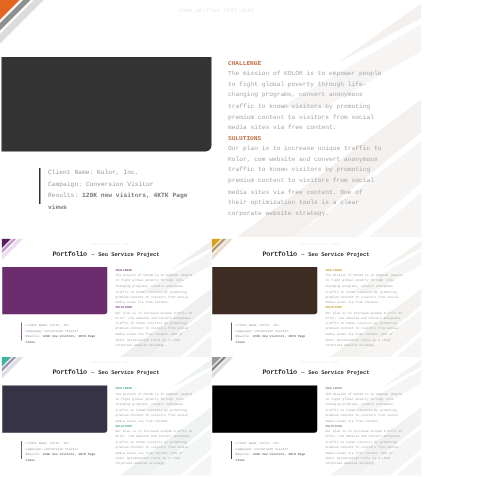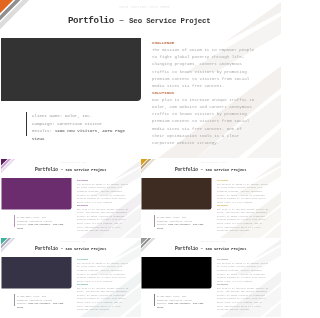--- a/index.html
+++ b/index.html
@@ -61,293 +61,288 @@
         <path d="M281 94 L281 122 L238 158 L196 158 Z"></path>
         <path d="M281 128 L281 158 L246 158 Z"></path>
       </g>
     </svg>
     <svg class="corner" width="44" height="44" viewBox="0 0 44 44">
       <path d="M0 0 L13.2 0 L0 13.2 Z" fill="#e2661f"></path>
       <path d="M15.4 0 L20.4 0 L0 20.4 L0 15.4 Z" fill="#8f8f8f"></path>
       <path d="M22.6 0 L29.2 0 L0 29.2 L0 22.6 Z" fill="#dcdcdc"></path>
     </svg>
     <div class="eyebrow">YOUR SECTION TEXT HERE</div>
+    <div class="hero" style="background:#333333"></div>
+    <div class="info">
+      <div class="infobar" style="background:#333333"></div>
+      <div class="infotxt">
+        <div class="ln">Client Name: Kolor, Inc.</div>
+        <div class="ln">Campaign: Conversion Visitor</div>
+        <div class="ln">Results: <b>120K new visitors, 4KTK Page</b></div>
+        <div class="ln"><b>views</b></div>
+      </div>
+    </div>
+    <div class="body">
+
+        <div class="h" style="color:#c4764b">CHALLENGE</div>
+        <div class="p">
+            <div class="ln">The mission of KOLOR is to empower people</div>
+            <div class="ln">to fight global poverty through life-</div>
+            <div class="ln">changing programs, convert anonymous</div>
+            <div class="ln">traffic to known visitors by promoting</div>
+            <div class="ln">premium content to visitors from social</div>
+            <div class="ln">media sites via free content.</div>
+          </div>
+        <div class="h" style="color:#c4764b">SOLUTIONS</div>
+        <div class="p">
+            <div class="ln">Our plan is to increase unique traffic to</div>
+            <div class="ln">Kolor, com website and convert anonymous</div>
+            <div class="ln">traffic to known visitors by promoting</div>
+            <div class="ln">premium content to visitors from social</div>
+            <div class="ln">media sites via free content. One of</div>
+            <div class="ln">their optimization tools is a clear</div>
+            <div class="ln">corporate website strategy.</div>
+          </div>
+    </div>
+  </div>
+    </div>
+    <div class="card" style="left: 0.6px; top: 159px; width: 140px; height: 79px;">
+      <div style="position: absolute; left: 0px; top: 0px; width: 281px; height: 158px; transform: scale(0.5); transform-origin: 0px 0px;">
+    <svg class="bgstripes" viewBox="0 0 281 158">
+      <g fill="#5c1d60" opacity="0.055">
+        <path d="M281 2 L281 12 L225 42 Z"></path>
+        <path d="M281 66 L281 88 L196 158 L158 158 Z"></path>
+      </g>
+      <g fill="#5c1d60" opacity="0.03">
+        <path d="M281 16 L281 34 L216 72 L186 72 Z"></path>
+        <path d="M281 94 L281 122 L238 158 L196 158 Z"></path>
+        <path d="M281 128 L281 158 L246 158 Z"></path>
+      </g>
+      <g fill="#ececec" opacity="0.55">
+        <path d="M281 2 L281 12 L225 42 Z"></path>
+        <path d="M281 66 L281 88 L196 158 L158 158 Z"></path>
+      </g>
+      <g fill="#f0f0f0" opacity="0.5">
+        <path d="M281 16 L281 34 L216 72 L186 72 Z"></path>
+        <path d="M281 94 L281 122 L238 158 L196 158 Z"></path>
+        <path d="M281 128 L281 158 L246 158 Z"></path>
+      </g>
+    </svg>
+    <svg class="corner" width="44" height="44" viewBox="0 0 44 44">
+      <path d="M0 0 L13.2 0 L0 13.2 Z" fill="#5c1d60"></path>
+      <path d="M15.4 0 L20.4 0 L0 20.4 L0 15.4 Z" fill="#c49ac9"></path>
+      <path d="M22.6 0 L29.2 0 L0 29.2 L0 22.6 Z" fill="#eddcef"></path>
+    </svg>
+    <div class="eyebrow">YOUR SECTION TEXT HERE</div>
     <div class="title">
       <span class="t1">Portfolio</span>
       <span class="dash">–</span>
       <span class="t2">Seo Service Project</span>
     </div>
-    <div class="hero" style="background:#333333"></div>
-    <div class="info">
-      <div class="infobar" style="background:#333333"></div>
-      <div class="infotxt">
-        <div class="ln">Client Name: Kolor, Inc.</div>
-        <div class="ln">Campaign: Conversion Visitor</div>
-        <div class="ln">Results: <b>120K new visitors, 4KTK Page</b></div>
-        <div class="ln"><b>views</b></div>
-      </div>
-    </div>
-    <div class="body">
-
-        <div class="h" style="color:#c4764b">CHALLENGE</div>
-        <div class="p">
-            <div class="ln">The mission of KOLOR is to empower people</div>
-            <div class="ln">to fight global poverty through life-</div>
-            <div class="ln">changing programs, convert anonymous</div>
-            <div class="ln">traffic to known visitors by promoting</div>
-            <div class="ln">premium content to visitors from social</div>
-            <div class="ln">media sites via free content.</div>
-          </div>
-        <div class="h" style="color:#c4764b">SOLUTIONS</div>
-        <div class="p">
-            <div class="ln">Our plan is to increase unique traffic to</div>
-            <div class="ln">Kolor, com website and convert anonymous</div>
-            <div class="ln">traffic to known visitors by promoting</div>
-            <div class="ln">premium content to visitors from social</div>
-            <div class="ln">media sites via free content. One of</div>
-            <div class="ln">their optimization tools is a clear</div>
-            <div class="ln">corporate website strategy.</div>
-          </div>
-    </div>
-  </div>
-    </div>
-    <div class="card" style="left: 0.6px; top: 159px; width: 140px; height: 79px;">
+    <div class="hero" style="background:#6b2d6d"></div>
+    <div class="info">
+      <div class="infobar" style="background:#6b2d6d"></div>
+      <div class="infotxt">
+        <div class="ln">Client Name: Kolor, Inc.</div>
+        <div class="ln">Campaign: Conversion Visitor</div>
+        <div class="ln">Results: <b>120K new visitors, 4KTK Page</b></div>
+        <div class="ln"><b>views</b></div>
+      </div>
+    </div>
+    <div class="body">
+
+        <div class="h" style="color:#8c4f92">CHALLENGE</div>
+        <div class="p">
+            <div class="ln">The mission of KOLOR is to empower people</div>
+            <div class="ln">to fight global poverty through life-</div>
+            <div class="ln">changing programs, convert anonymous</div>
+            <div class="ln">traffic to known visitors by promoting</div>
+            <div class="ln">premium content to visitors from social</div>
+            <div class="ln">media sites via free content.</div>
+          </div>
+        <div class="h" style="color:#8c4f92">SOLUTIONS</div>
+        <div class="p">
+            <div class="ln">Our plan is to increase unique traffic to</div>
+            <div class="ln">Kolor, com website and convert anonymous</div>
+            <div class="ln">traffic to known visitors by promoting</div>
+            <div class="ln">premium content to visitors from social</div>
+            <div class="ln">media sites via free content. One of</div>
+            <div class="ln">their optimization tools is a clear</div>
+            <div class="ln">corporate website strategy.</div>
+          </div>
+    </div>
+  </div>
+    </div>
+    <div class="card" style="left: 140.6px; top: 159px; width: 140px; height: 79px;">
       <div style="position: absolute; left: 0px; top: 0px; width: 281px; height: 158px; transform: scale(0.5); transform-origin: 0px 0px;">
     <svg class="bgstripes" viewBox="0 0 281 158">
-      <g fill="#5c1d60" opacity="0.055">
-        <path d="M281 2 L281 12 L225 42 Z"></path>
-        <path d="M281 66 L281 88 L196 158 L158 158 Z"></path>
-      </g>
-      <g fill="#5c1d60" opacity="0.03">
-        <path d="M281 16 L281 34 L216 72 L186 72 Z"></path>
-        <path d="M281 94 L281 122 L238 158 L196 158 Z"></path>
-        <path d="M281 128 L281 158 L246 158 Z"></path>
-      </g>
-      <g fill="#ececec" opacity="0.55">
-        <path d="M281 2 L281 12 L225 42 Z"></path>
-        <path d="M281 66 L281 88 L196 158 L158 158 Z"></path>
-      </g>
-      <g fill="#f0f0f0" opacity="0.5">
-        <path d="M281 16 L281 34 L216 72 L186 72 Z"></path>
-        <path d="M281 94 L281 122 L238 158 L196 158 Z"></path>
-        <path d="M281 128 L281 158 L246 158 Z"></path>
-      </g>
-    </svg>
-    <svg class="corner" width="44" height="44" viewBox="0 0 44 44">
-      <path d="M0 0 L13.2 0 L0 13.2 Z" fill="#5c1d60"></path>
-      <path d="M15.4 0 L20.4 0 L0 20.4 L0 15.4 Z" fill="#c49ac9"></path>
-      <path d="M22.6 0 L29.2 0 L0 29.2 L0 22.6 Z" fill="#eddcef"></path>
+      <g fill="#d9a017" opacity="0.055">
+        <path d="M281 2 L281 12 L225 42 Z"></path>
+        <path d="M281 66 L281 88 L196 158 L158 158 Z"></path>
+      </g>
+      <g fill="#d9a017" opacity="0.03">
+        <path d="M281 16 L281 34 L216 72 L186 72 Z"></path>
+        <path d="M281 94 L281 122 L238 158 L196 158 Z"></path>
+        <path d="M281 128 L281 158 L246 158 Z"></path>
+      </g>
+      <g fill="#ececec" opacity="0.55">
+        <path d="M281 2 L281 12 L225 42 Z"></path>
+        <path d="M281 66 L281 88 L196 158 L158 158 Z"></path>
+      </g>
+      <g fill="#f0f0f0" opacity="0.5">
+        <path d="M281 16 L281 34 L216 72 L186 72 Z"></path>
+        <path d="M281 94 L281 122 L238 158 L196 158 Z"></path>
+        <path d="M281 128 L281 158 L246 158 Z"></path>
+      </g>
+    </svg>
+    <svg class="corner" width="44" height="44" viewBox="0 0 44 44">
+      <path d="M0 0 L13.2 0 L0 13.2 Z" fill="#d9a017"></path>
+      <path d="M15.4 0 L20.4 0 L0 20.4 L0 15.4 Z" fill="#b59a6a"></path>
+      <path d="M22.6 0 L29.2 0 L0 29.2 L0 22.6 Z" fill="#e8dfd2"></path>
     </svg>
     <div class="eyebrow">YOUR SECTION TEXT HERE</div>
     <div class="title">
       <span class="t1">Portfolio</span>
       <span class="dash">–</span>
       <span class="t2">Seo Service Project</span>
     </div>
-    <div class="hero" style="background:#6b2d6d"></div>
-    <div class="info">
-      <div class="infobar" style="background:#6b2d6d"></div>
-      <div class="infotxt">
-        <div class="ln">Client Name: Kolor, Inc.</div>
-        <div class="ln">Campaign: Conversion Visitor</div>
-        <div class="ln">Results: <b>120K new visitors, 4KTK Page</b></div>
-        <div class="ln"><b>views</b></div>
-      </div>
-    </div>
-    <div class="body">
-
-        <div class="h" style="color:#8c4f92">CHALLENGE</div>
-        <div class="p">
-            <div class="ln">The mission of KOLOR is to empower people</div>
-            <div class="ln">to fight global poverty through life-</div>
-            <div class="ln">changing programs, convert anonymous</div>
-            <div class="ln">traffic to known visitors by promoting</div>
-            <div class="ln">premium content to visitors from social</div>
-            <div class="ln">media sites via free content.</div>
-          </div>
-        <div class="h" style="color:#8c4f92">SOLUTIONS</div>
-        <div class="p">
-            <div class="ln">Our plan is to increase unique traffic to</div>
-            <div class="ln">Kolor, com website and convert anonymous</div>
-            <div class="ln">traffic to known visitors by promoting</div>
-            <div class="ln">premium content to visitors from social</div>
-            <div class="ln">media sites via free content. One of</div>
-            <div class="ln">their optimization tools is a clear</div>
-            <div class="ln">corporate website strategy.</div>
-          </div>
-    </div>
-  </div>
-    </div>
-    <div class="card" style="left: 140.6px; top: 159px; width: 140px; height: 79px;">
+    <div class="hero" style="background:#3e2b22"></div>
+    <div class="info">
+      <div class="infobar" style="background:#3e2b22"></div>
+      <div class="infotxt">
+        <div class="ln">Client Name: Kolor, Inc.</div>
+        <div class="ln">Campaign: Conversion Visitor</div>
+        <div class="ln">Results: <b>120K new visitors, 4KTK Page</b></div>
+        <div class="ln"><b>views</b></div>
+      </div>
+    </div>
+    <div class="body">
+
+        <div class="h" style="color:#c9a63a">CHALLENGE</div>
+        <div class="p">
+            <div class="ln">The mission of KOLOR is to empower people</div>
+            <div class="ln">to fight global poverty through life-</div>
+            <div class="ln">changing programs, convert anonymous</div>
+            <div class="ln">traffic to known visitors by promoting</div>
+            <div class="ln">premium content to visitors from social</div>
+            <div class="ln">media sites via free content.</div>
+          </div>
+        <div class="h" style="color:#c9a63a">SOLUTIONS</div>
+        <div class="p">
+            <div class="ln">Our plan is to increase unique traffic to</div>
+            <div class="ln">Kolor, com website and convert anonymous</div>
+            <div class="ln">traffic to known visitors by promoting</div>
+            <div class="ln">premium content to visitors from social</div>
+            <div class="ln">media sites via free content. One of</div>
+            <div class="ln">their optimization tools is a clear</div>
+            <div class="ln">corporate website strategy.</div>
+          </div>
+    </div>
+  </div>
+    </div>
+    <div class="card" style="left: 0.6px; top: 238px; width: 140px; height: 80px;">
       <div style="position: absolute; left: 0px; top: 0px; width: 281px; height: 158px; transform: scale(0.5); transform-origin: 0px 0px;">
     <svg class="bgstripes" viewBox="0 0 281 158">
-      <g fill="#d9a017" opacity="0.055">
-        <path d="M281 2 L281 12 L225 42 Z"></path>
-        <path d="M281 66 L281 88 L196 158 L158 158 Z"></path>
-      </g>
-      <g fill="#d9a017" opacity="0.03">
-        <path d="M281 16 L281 34 L216 72 L186 72 Z"></path>
-        <path d="M281 94 L281 122 L238 158 L196 158 Z"></path>
-        <path d="M281 128 L281 158 L246 158 Z"></path>
-      </g>
-      <g fill="#ececec" opacity="0.55">
-        <path d="M281 2 L281 12 L225 42 Z"></path>
-        <path d="M281 66 L281 88 L196 158 L158 158 Z"></path>
-      </g>
-      <g fill="#f0f0f0" opacity="0.5">
-        <path d="M281 16 L281 34 L216 72 L186 72 Z"></path>
-        <path d="M281 94 L281 122 L238 158 L196 158 Z"></path>
-        <path d="M281 128 L281 158 L246 158 Z"></path>
-      </g>
-    </svg>
-    <svg class="corner" width="44" height="44" viewBox="0 0 44 44">
-      <path d="M0 0 L13.2 0 L0 13.2 Z" fill="#d9a017"></path>
-      <path d="M15.4 0 L20.4 0 L0 20.4 L0 15.4 Z" fill="#b59a6a"></path>
-      <path d="M22.6 0 L29.2 0 L0 29.2 L0 22.6 Z" fill="#e8dfd2"></path>
+      <g fill="#3db39e" opacity="0.055">
+        <path d="M281 2 L281 12 L225 42 Z"></path>
+        <path d="M281 66 L281 88 L196 158 L158 158 Z"></path>
+      </g>
+      <g fill="#3db39e" opacity="0.03">
+        <path d="M281 16 L281 34 L216 72 L186 72 Z"></path>
+        <path d="M281 94 L281 122 L238 158 L196 158 Z"></path>
+        <path d="M281 128 L281 158 L246 158 Z"></path>
+      </g>
+      <g fill="#ececec" opacity="0.55">
+        <path d="M281 2 L281 12 L225 42 Z"></path>
+        <path d="M281 66 L281 88 L196 158 L158 158 Z"></path>
+      </g>
+      <g fill="#f0f0f0" opacity="0.5">
+        <path d="M281 16 L281 34 L216 72 L186 72 Z"></path>
+        <path d="M281 94 L281 122 L238 158 L196 158 Z"></path>
+        <path d="M281 128 L281 158 L246 158 Z"></path>
+      </g>
+    </svg>
+    <svg class="corner" width="44" height="44" viewBox="0 0 44 44">
+      <path d="M0 0 L13.2 0 L0 13.2 Z" fill="#3db39e"></path>
+      <path d="M15.4 0 L20.4 0 L0 20.4 L0 15.4 Z" fill="#9d9bb0"></path>
+      <path d="M22.6 0 L29.2 0 L0 29.2 L0 22.6 Z" fill="#dedce6"></path>
     </svg>
     <div class="eyebrow">YOUR SECTION TEXT HERE</div>
     <div class="title">
       <span class="t1">Portfolio</span>
       <span class="dash">–</span>
       <span class="t2">Seo Service Project</span>
     </div>
-    <div class="hero" style="background:#3e2b22"></div>
-    <div class="info">
-      <div class="infobar" style="background:#3e2b22"></div>
-      <div class="infotxt">
-        <div class="ln">Client Name: Kolor, Inc.</div>
-        <div class="ln">Campaign: Conversion Visitor</div>
-        <div class="ln">Results: <b>120K new visitors, 4KTK Page</b></div>
-        <div class="ln"><b>views</b></div>
-      </div>
-    </div>
-    <div class="body">
-
-        <div class="h" style="color:#c9a63a">CHALLENGE</div>
-        <div class="p">
-            <div class="ln">The mission of KOLOR is to empower people</div>
-            <div class="ln">to fight global poverty through life-</div>
-            <div class="ln">changing programs, convert anonymous</div>
-            <div class="ln">traffic to known visitors by promoting</div>
-            <div class="ln">premium content to visitors from social</div>
-            <div class="ln">media sites via free content.</div>
-          </div>
-        <div class="h" style="color:#c9a63a">SOLUTIONS</div>
-        <div class="p">
-            <div class="ln">Our plan is to increase unique traffic to</div>
-            <div class="ln">Kolor, com website and convert anonymous</div>
-            <div class="ln">traffic to known visitors by promoting</div>
-            <div class="ln">premium content to visitors from social</div>
-            <div class="ln">media sites via free content. One of</div>
-            <div class="ln">their optimization tools is a clear</div>
-            <div class="ln">corporate website strategy.</div>
-          </div>
-    </div>
-  </div>
-    </div>
-    <div class="card" style="left: 0.6px; top: 238px; width: 140px; height: 80px;">
+    <div class="hero" style="background:#353345"></div>
+    <div class="info">
+      <div class="infobar" style="background:#353345"></div>
+      <div class="infotxt">
+        <div class="ln">Client Name: Kolor, Inc.</div>
+        <div class="ln">Campaign: Conversion Visitor</div>
+        <div class="ln">Results: <b>120K new visitors, 4KTK Page</b></div>
+        <div class="ln"><b>views</b></div>
+      </div>
+    </div>
+    <div class="body">
+
+        <div class="h" style="color:#58a99c">CHALLENGE</div>
+        <div class="p">
+            <div class="ln">The mission of KOLOR is to empower people</div>
+            <div class="ln">to fight global poverty through life-</div>
+            <div class="ln">changing programs, convert anonymous</div>
+            <div class="ln">traffic to known visitors by promoting</div>
+            <div class="ln">premium content to visitors from social</div>
+            <div class="ln">media sites via free content.</div>
+          </div>
+        <div class="h" style="color:#58a99c">SOLUTIONS</div>
+        <div class="p">
+            <div class="ln">Our plan is to increase unique traffic to</div>
+            <div class="ln">Kolor, com website and convert anonymous</div>
+            <div class="ln">traffic to known visitors by promoting</div>
+            <div class="ln">premium content to visitors from social</div>
+            <div class="ln">media sites via free content. One of</div>
+            <div class="ln">their optimization tools is a clear</div>
+            <div class="ln">corporate website strategy.</div>
+          </div>
+    </div>
+  </div>
+    </div>
+    <div class="card" style="left: 140.6px; top: 238px; width: 140px; height: 80px;">
       <div style="position: absolute; left: 0px; top: 0px; width: 281px; height: 158px; transform: scale(0.5); transform-origin: 0px 0px;">
     <svg class="bgstripes" viewBox="0 0 281 158">
-      <g fill="#3db39e" opacity="0.055">
-        <path d="M281 2 L281 12 L225 42 Z"></path>
-        <path d="M281 66 L281 88 L196 158 L158 158 Z"></path>
-      </g>
-      <g fill="#3db39e" opacity="0.03">
-        <path d="M281 16 L281 34 L216 72 L186 72 Z"></path>
-        <path d="M281 94 L281 122 L238 158 L196 158 Z"></path>
-        <path d="M281 128 L281 158 L246 158 Z"></path>
-      </g>
-      <g fill="#ececec" opacity="0.55">
-        <path d="M281 2 L281 12 L225 42 Z"></path>
-        <path d="M281 66 L281 88 L196 158 L158 158 Z"></path>
-      </g>
-      <g fill="#f0f0f0" opacity="0.5">
-        <path d="M281 16 L281 34 L216 72 L186 72 Z"></path>
-        <path d="M281 94 L281 122 L238 158 L196 158 Z"></path>
-        <path d="M281 128 L281 158 L246 158 Z"></path>
-      </g>
-    </svg>
-    <svg class="corner" width="44" height="44" viewBox="0 0 44 44">
-      <path d="M0 0 L13.2 0 L0 13.2 Z" fill="#3db39e"></path>
-      <path d="M15.4 0 L20.4 0 L0 20.4 L0 15.4 Z" fill="#9d9bb0"></path>
-      <path d="M22.6 0 L29.2 0 L0 29.2 L0 22.6 Z" fill="#dedce6"></path>
+      <g fill="#9a9a9a" opacity="0.055">
+        <path d="M281 2 L281 12 L225 42 Z"></path>
+        <path d="M281 66 L281 88 L196 158 L158 158 Z"></path>
+      </g>
+      <g fill="#9a9a9a" opacity="0.03">
+        <path d="M281 16 L281 34 L216 72 L186 72 Z"></path>
+        <path d="M281 94 L281 122 L238 158 L196 158 Z"></path>
+        <path d="M281 128 L281 158 L246 158 Z"></path>
+      </g>
+      <g fill="#ececec" opacity="0.55">
+        <path d="M281 2 L281 12 L225 42 Z"></path>
+        <path d="M281 66 L281 88 L196 158 L158 158 Z"></path>
+      </g>
+      <g fill="#f0f0f0" opacity="0.5">
+        <path d="M281 16 L281 34 L216 72 L186 72 Z"></path>
+        <path d="M281 94 L281 122 L238 158 L196 158 Z"></path>
+        <path d="M281 128 L281 158 L246 158 Z"></path>
+      </g>
+    </svg>
+    <svg class="corner" width="44" height="44" viewBox="0 0 44 44">
+      <path d="M0 0 L13.2 0 L0 13.2 Z" fill="#9a9a9a"></path>
+      <path d="M15.4 0 L20.4 0 L0 20.4 L0 15.4 Z" fill="#8a8a8a"></path>
+      <path d="M22.6 0 L29.2 0 L0 29.2 L0 22.6 Z" fill="#dcdcdc"></path>
     </svg>
     <div class="eyebrow">YOUR SECTION TEXT HERE</div>
     <div class="title">
       <span class="t1">Portfolio</span>
       <span class="dash">–</span>
       <span class="t2">Seo Service Project</span>
     </div>
-    <div class="hero" style="background:#353345"></div>
-    <div class="info">
-      <div class="infobar" style="background:#353345"></div>
-      <div class="infotxt">
-        <div class="ln">Client Name: Kolor, Inc.</div>
-        <div class="ln">Campaign: Conversion Visitor</div>
-        <div class="ln">Results: <b>120K new visitors, 4KTK Page</b></div>
-        <div class="ln"><b>views</b></div>
-      </div>
-    </div>
-    <div class="body">
-
-        <div class="h" style="color:#58a99c">CHALLENGE</div>
-        <div class="p">
-            <div class="ln">The mission of KOLOR is to empower people</div>
-            <div class="ln">to fight global poverty through life-</div>
-            <div class="ln">changing programs, convert anonymous</div>
-            <div class="ln">traffic to known visitors by promoting</div>
-            <div class="ln">premium content to visitors from social</div>
-            <div class="ln">media sites via free content.</div>
-          </div>
-        <div class="h" style="color:#58a99c">SOLUTIONS</div>
-        <div class="p">
-            <div class="ln">Our plan is to increase unique traffic to</div>
-            <div class="ln">Kolor, com website and convert anonymous</div>
-            <div class="ln">traffic to known visitors by promoting</div>
-            <div class="ln">premium content to visitors from social</div>
-            <div class="ln">media sites via free content. One of</div>
-            <div class="ln">their optimization tools is a clear</div>
-            <div class="ln">corporate website strategy.</div>
-          </div>
-    </div>
-  </div>
-    </div>
-    <div class="card" style="left: 140.6px; top: 238px; width: 140px; height: 80px;">
-      <div style="position: absolute; left: 0px; top: 0px; width: 281px; height: 158px; transform: scale(0.5); transform-origin: 0px 0px;">
-    <svg class="bgstripes" viewBox="0 0 281 158">
-      <g fill="#9a9a9a" opacity="0.055">
-        <path d="M281 2 L281 12 L225 42 Z"></path>
-        <path d="M281 66 L281 88 L196 158 L158 158 Z"></path>
-      </g>
-      <g fill="#9a9a9a" opacity="0.03">
-        <path d="M281 16 L281 34 L216 72 L186 72 Z"></path>
-        <path d="M281 94 L281 122 L238 158 L196 158 Z"></path>
-        <path d="M281 128 L281 158 L246 158 Z"></path>
-      </g>
-      <g fill="#ececec" opacity="0.55">
-        <path d="M281 2 L281 12 L225 42 Z"></path>
-        <path d="M281 66 L281 88 L196 158 L158 158 Z"></path>
-      </g>
-      <g fill="#f0f0f0" opacity="0.5">
-        <path d="M281 16 L281 34 L216 72 L186 72 Z"></path>
-        <path d="M281 94 L281 122 L238 158 L196 158 Z"></path>
-        <path d="M281 128 L281 158 L246 158 Z"></path>
-      </g>
-    </svg>
-    <svg class="corner" width="44" height="44" viewBox="0 0 44 44">
-      <path d="M0 0 L13.2 0 L0 13.2 Z" fill="#9a9a9a"></path>
-      <path d="M15.4 0 L20.4 0 L0 20.4 L0 15.4 Z" fill="#8a8a8a"></path>
-      <path d="M22.6 0 L29.2 0 L0 29.2 L0 22.6 Z" fill="#dcdcdc"></path>
-    </svg>
-    <div class="eyebrow">YOUR SECTION TEXT HERE</div>
-    <div class="title">
-      <span class="t1">Portfolio</span>
-      <span class="dash">–</span>
-      <span class="t2">Seo Service Project</span>
-    </div>
     <div class="hero" style="background:#000000"></div>
     <div class="info">
       <div class="infobar" style="background:#000000"></div>
       <div class="infotxt">
         <div class="ln">Client Name: Kolor, Inc.</div>
         <div class="ln">Campaign: Conversion Visitor</div>
         <div class="ln">Results: <b>120K new visitors, 4KTK Page</b></div>
         <div class="ln"><b>views</b></div>
       </div>
     </div>

